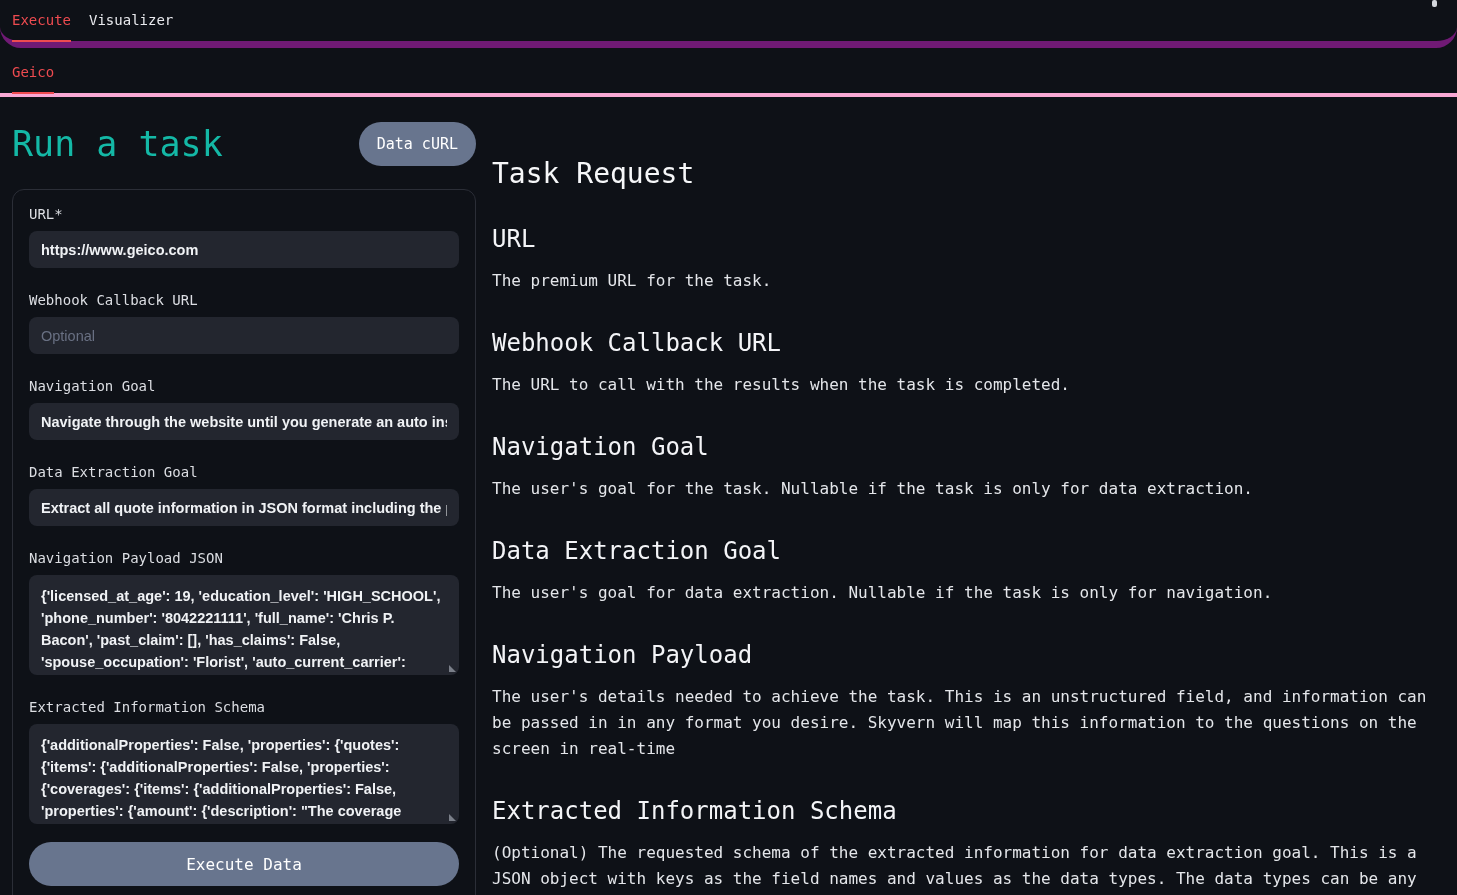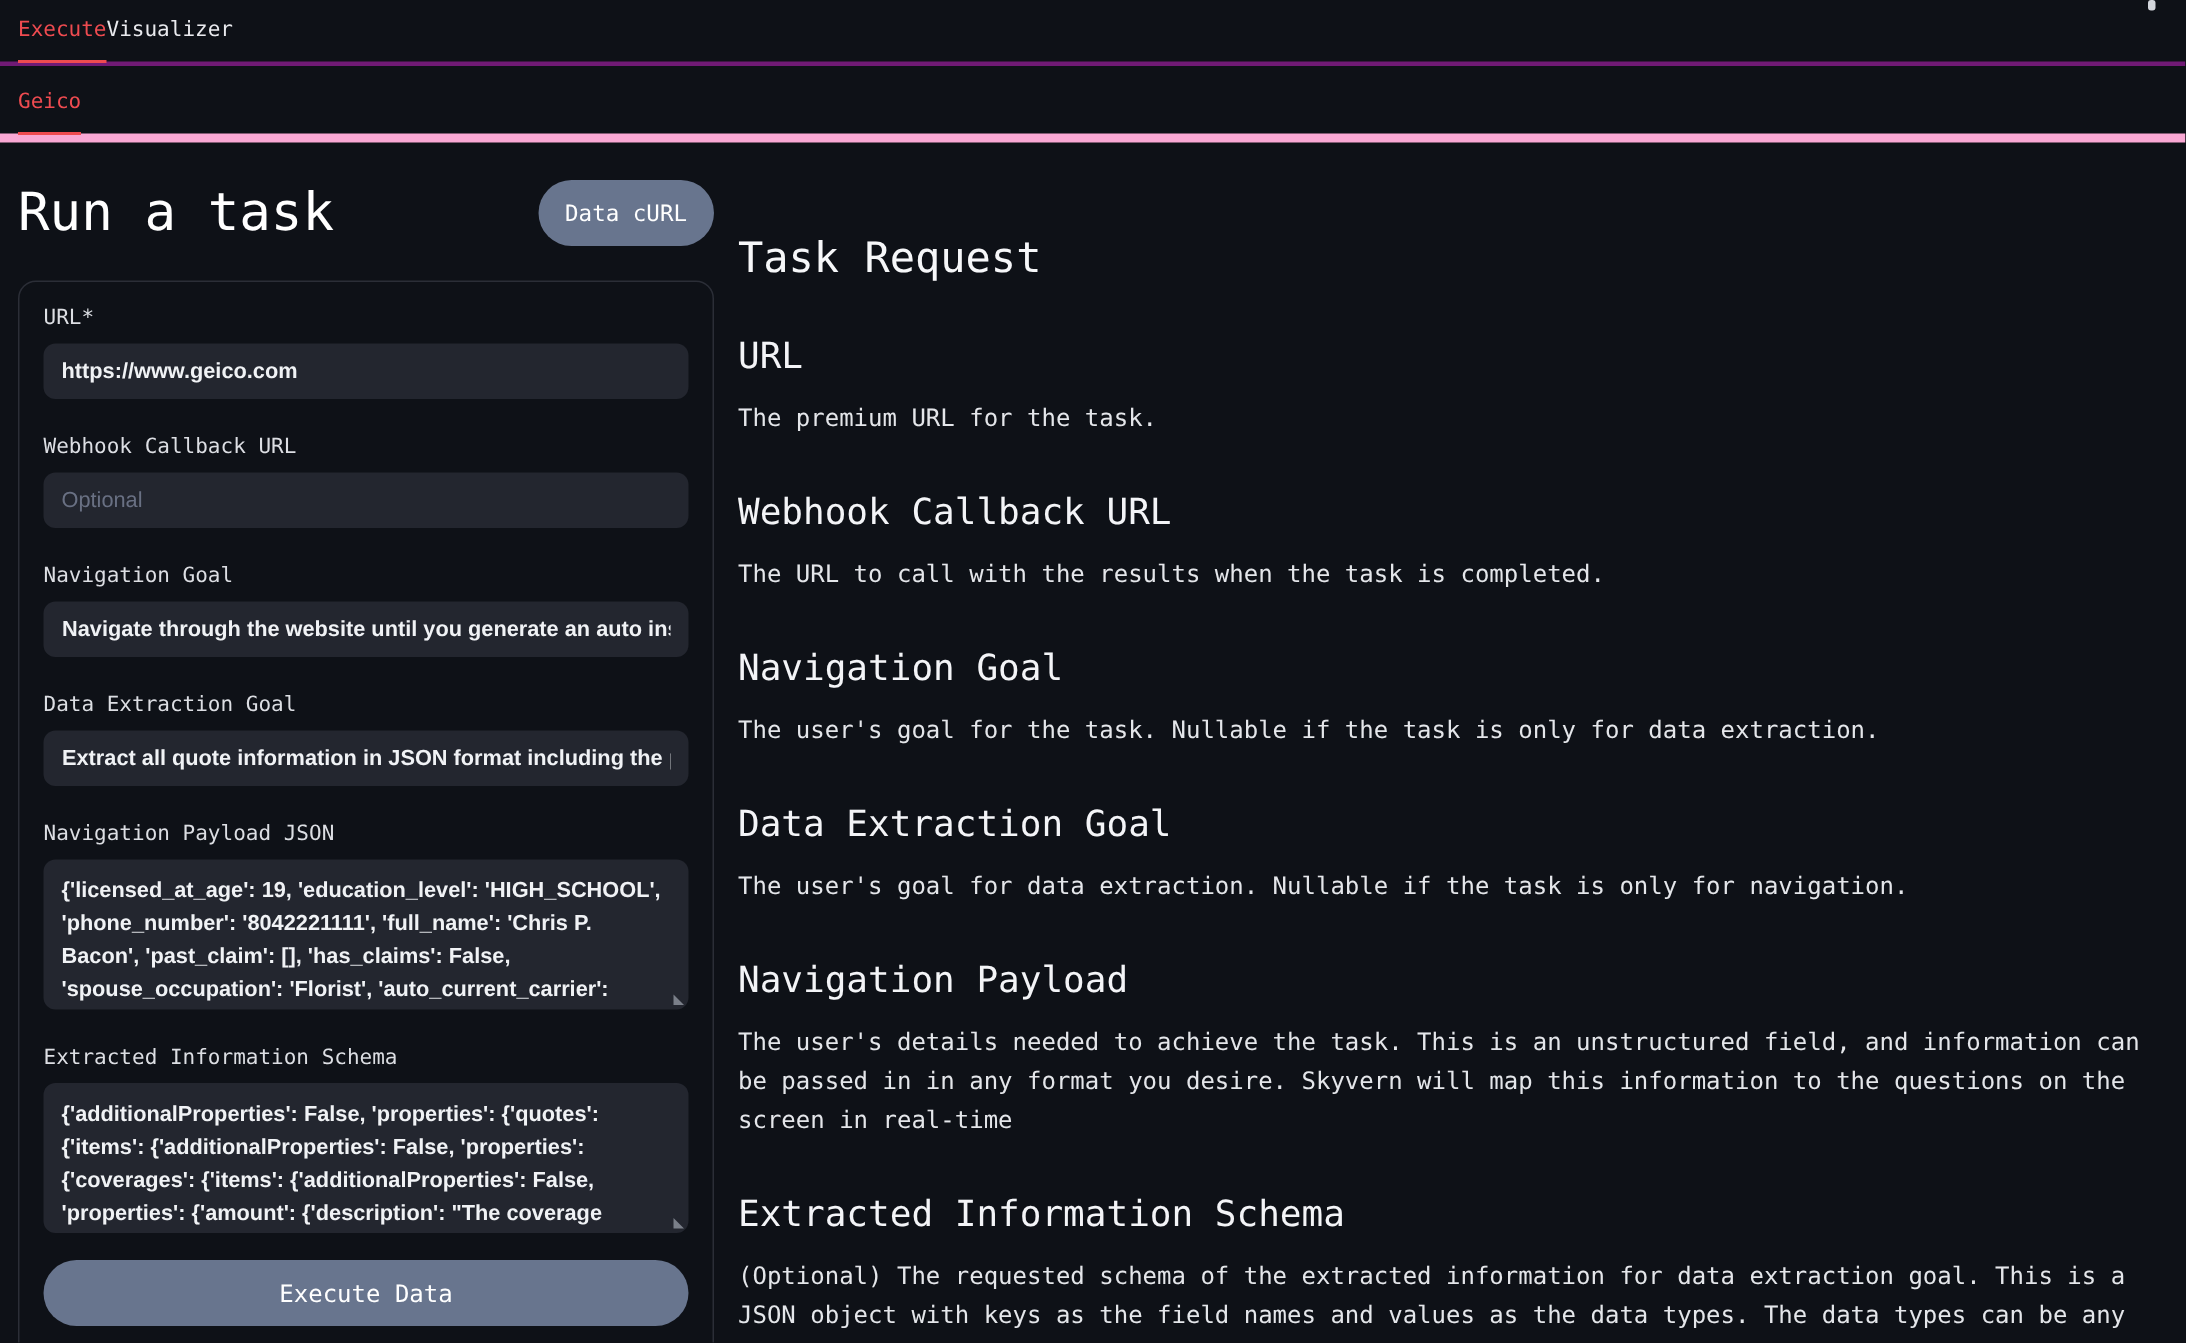--- a/index.html
+++ b/index.html
@@ -6,50 +6,51 @@
   html,body { width:1457px; height:895px; overflow:hidden; }
   body {
     background:#0e1117;
     color:#eceef1;
     font-family:"DejaVu Sans Mono", monospace;
     position:relative;
   }
 
   
   .tabbar {
-    display:flex; padding:12px 12px 0 12px;
-    border-bottom:3px solid #701a75;
+    display:flex; gap:18px; padding:12px 12px 0 12px;
+    border-bottom:7px solid #701a75;
+    border-radius:21px;
   }
   .tab {
     font-size:14px; padding-bottom:12px; cursor:pointer;
     color:#e9eaee; border-bottom:2px solid transparent;
     margin-bottom:-1px;
   }
   .tab.active { color:#ee4b50; border-bottom-color:#ee4b50; }
 
   .subtabbar {
     display:flex; gap:18px; padding:16px 12px 0 12px;
-    border-bottom:6px solid #f9a8d4;
+    border-bottom:4px solid #f9a8d4;
   }
   .subtab {
     font-size:14px; padding-bottom:12px; cursor:pointer;
     color:#ee4b50; border-bottom:2px solid #ee4b50; margin-bottom:-1px;
   }
 
   
   .content { display:flex; padding:0 12px; gap:16px; align-items:flex-start; }
   .left  { width:464px; flex:0 0 464px; }
   .right { width:948px; padding-top:24px; }
 
   .left-header {
     display:flex; align-items:center; justify-content:space-between;
     margin-top:24px; height:46px;
   }
   .left-header h1 {
-    font-size:35px; font-weight:500; color:#ffffff; letter-spacing:0;
+    font-size:35px; font-weight:500; color:#14b8a6; letter-spacing:0;
   }
   .pill-btn {
     background:#68758e; color:#fff; border:none; cursor:pointer;
     font-family:"DejaVu Sans Mono", monospace; font-size:15px;
     height:44px; padding:0 18px; border-radius:22px;
   }
 
   .card {
     margin-top:22px; border:1px solid #2b2e37; border-radius:12px;
     padding:16px 16px 24px 16px; background:#0e1117;

